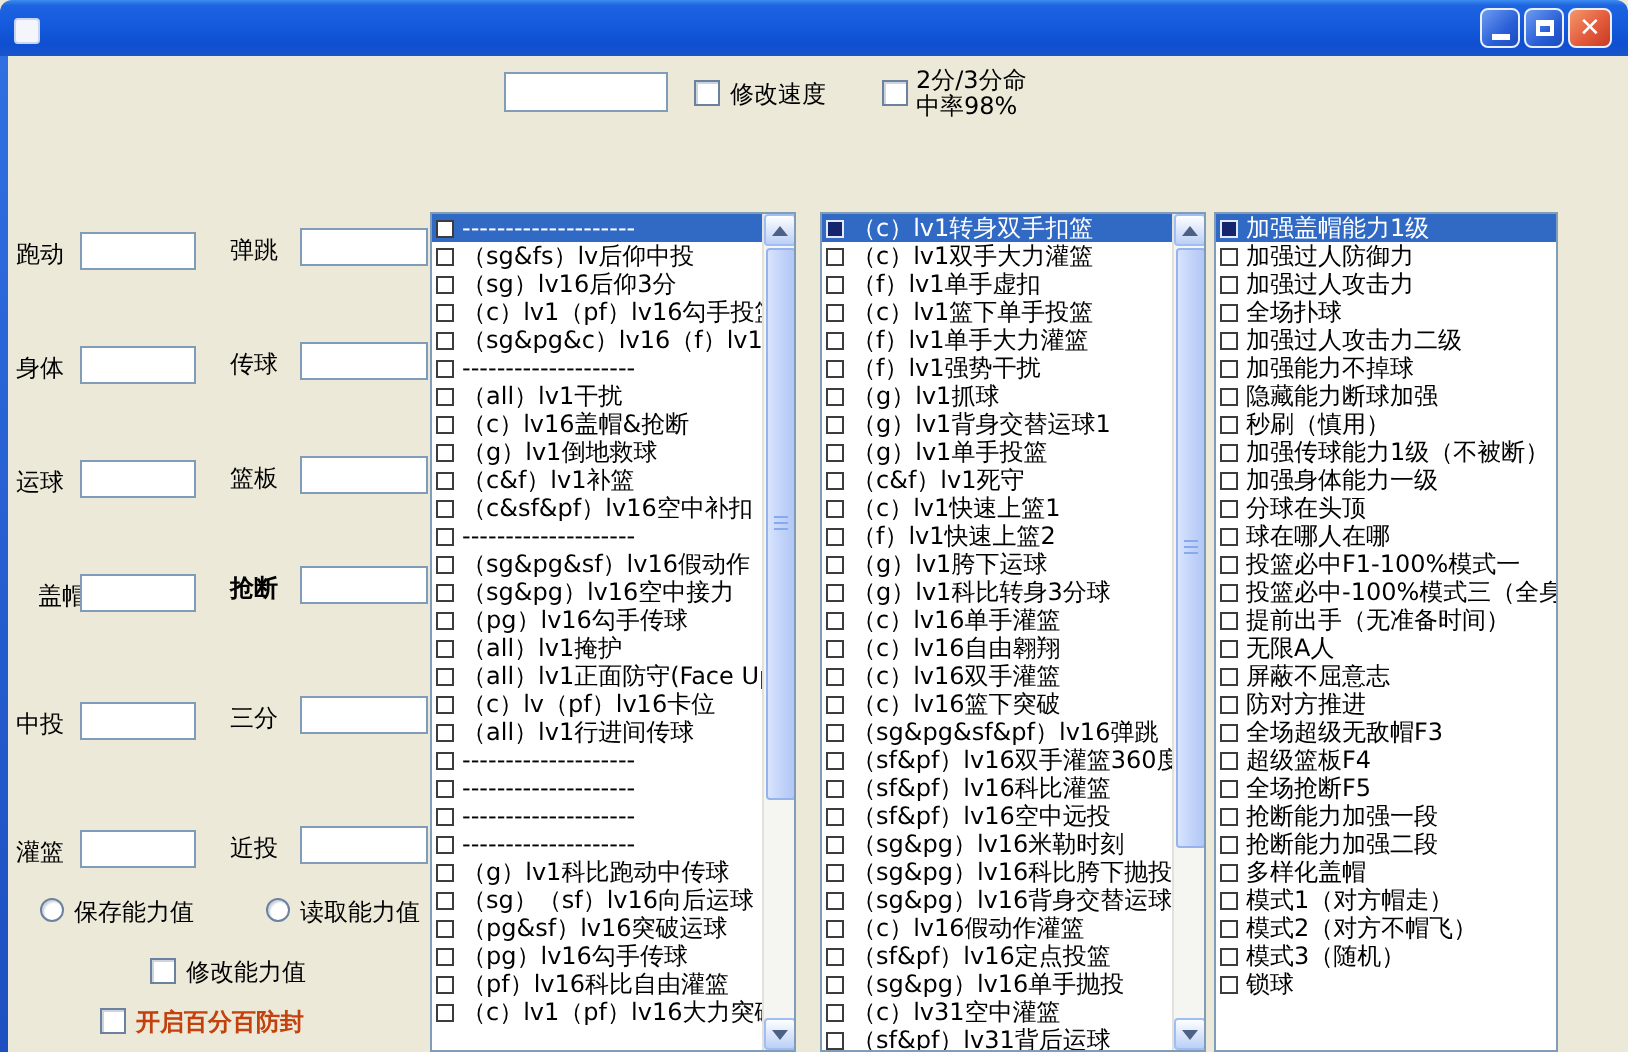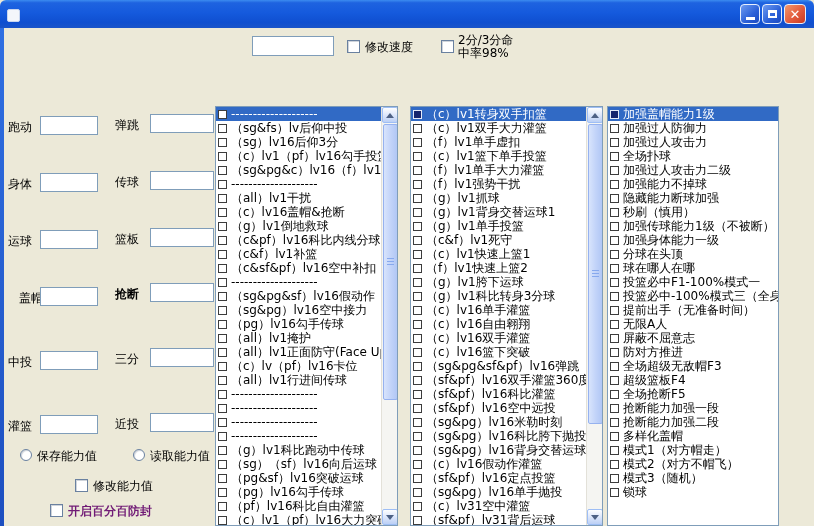--- a/index.html
+++ b/index.html
@@ -45,21 +45,21 @@
   
   .stat-label{position:absolute;font-size:12px;white-space:nowrap;}
   .stat-input{height:19px;}
   .c1l{left:8px;}  .c1i{left:40px;width:58px;}
   .c2l{left:115px;}.c2i{left:150px;width:64px;}
   
   .radio{
     position:absolute;width:12px;height:12px;border-radius:50%;
     background:#fff;border:1px solid #6a81a0;box-shadow:inset 1px 1px 1px #cfd4da;
   }
-  .red-label{color:#701a75;font-weight:bold;}
+  .red-label{color:#c2410c;font-weight:bold;}
   
   .listbox{
     position:absolute;top:106px;height:420px;background:#fff;
     border:1px solid #7f9db9;overflow:hidden;
   }
   .lb-content{position:absolute;left:0;top:0;bottom:0;overflow:hidden;}
   .lrow{display:flex;align-items:center;height:14px;padding-left:2px;white-space:nowrap;overflow:hidden;cursor:default;}
   .lrow .lcb{flex:0 0 auto;width:9px;height:9px;background:#fff;border:1px solid #3c3c3c;margin-right:4px;}
   .lrow .llab{font-size:12px;line-height:14px;letter-spacing:0;}
   .lrow.sel{background:#316ac5;}
@@ -185,24 +185,20 @@
         <div class="lrow">
           <span class="lcb"></span>
           <span class="llab">（c）lv16盖帽&amp;抢断</span>
         </div>
         <div class="lrow">
           <span class="lcb"></span>
           <span class="llab">（g）lv1倒地救球</span>
         </div>
         <div class="lrow">
           <span class="lcb"></span>
-          <span class="llab">（c&amp;pf）lv16科比内线分球</span>
-        </div>
-        <div class="lrow">
-          <span class="lcb"></span>
           <span class="llab">（c&amp;f）lv1补篮</span>
         </div>
         <div class="lrow">
           <span class="lcb"></span>
           <span class="llab">（c&amp;sf&amp;pf）lv16空中补扣</span>
         </div>
         <div class="lrow">
           <span class="lcb"></span>
           <span class="llab">--------------------</span>
         </div>

